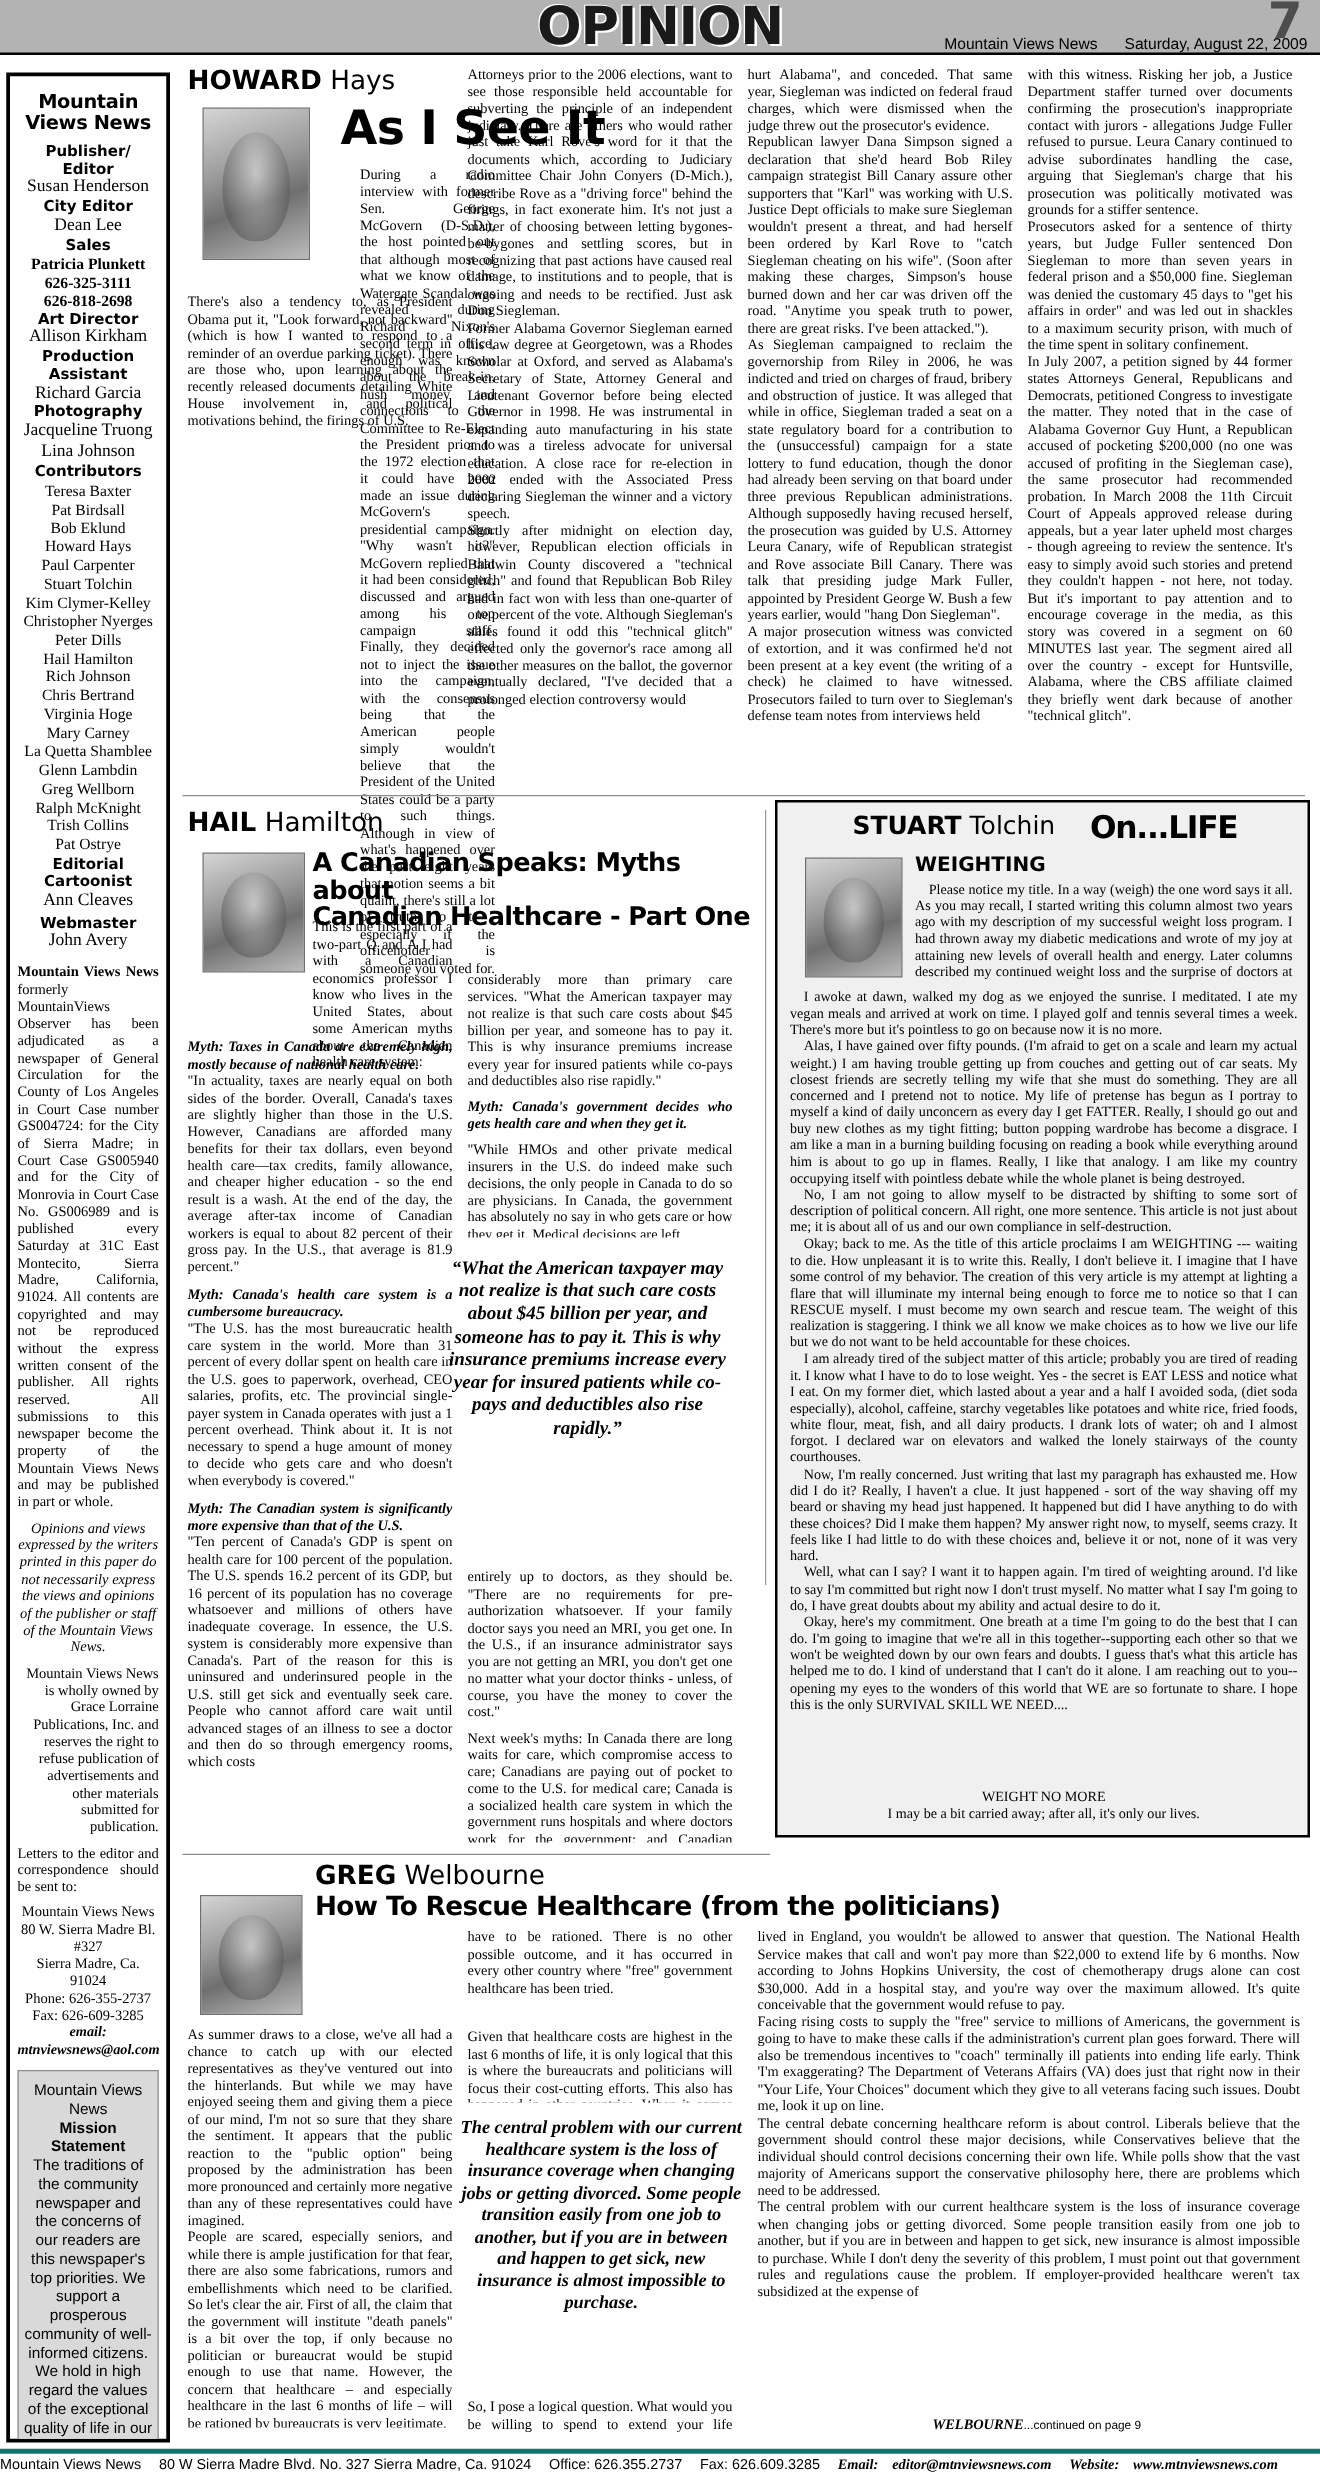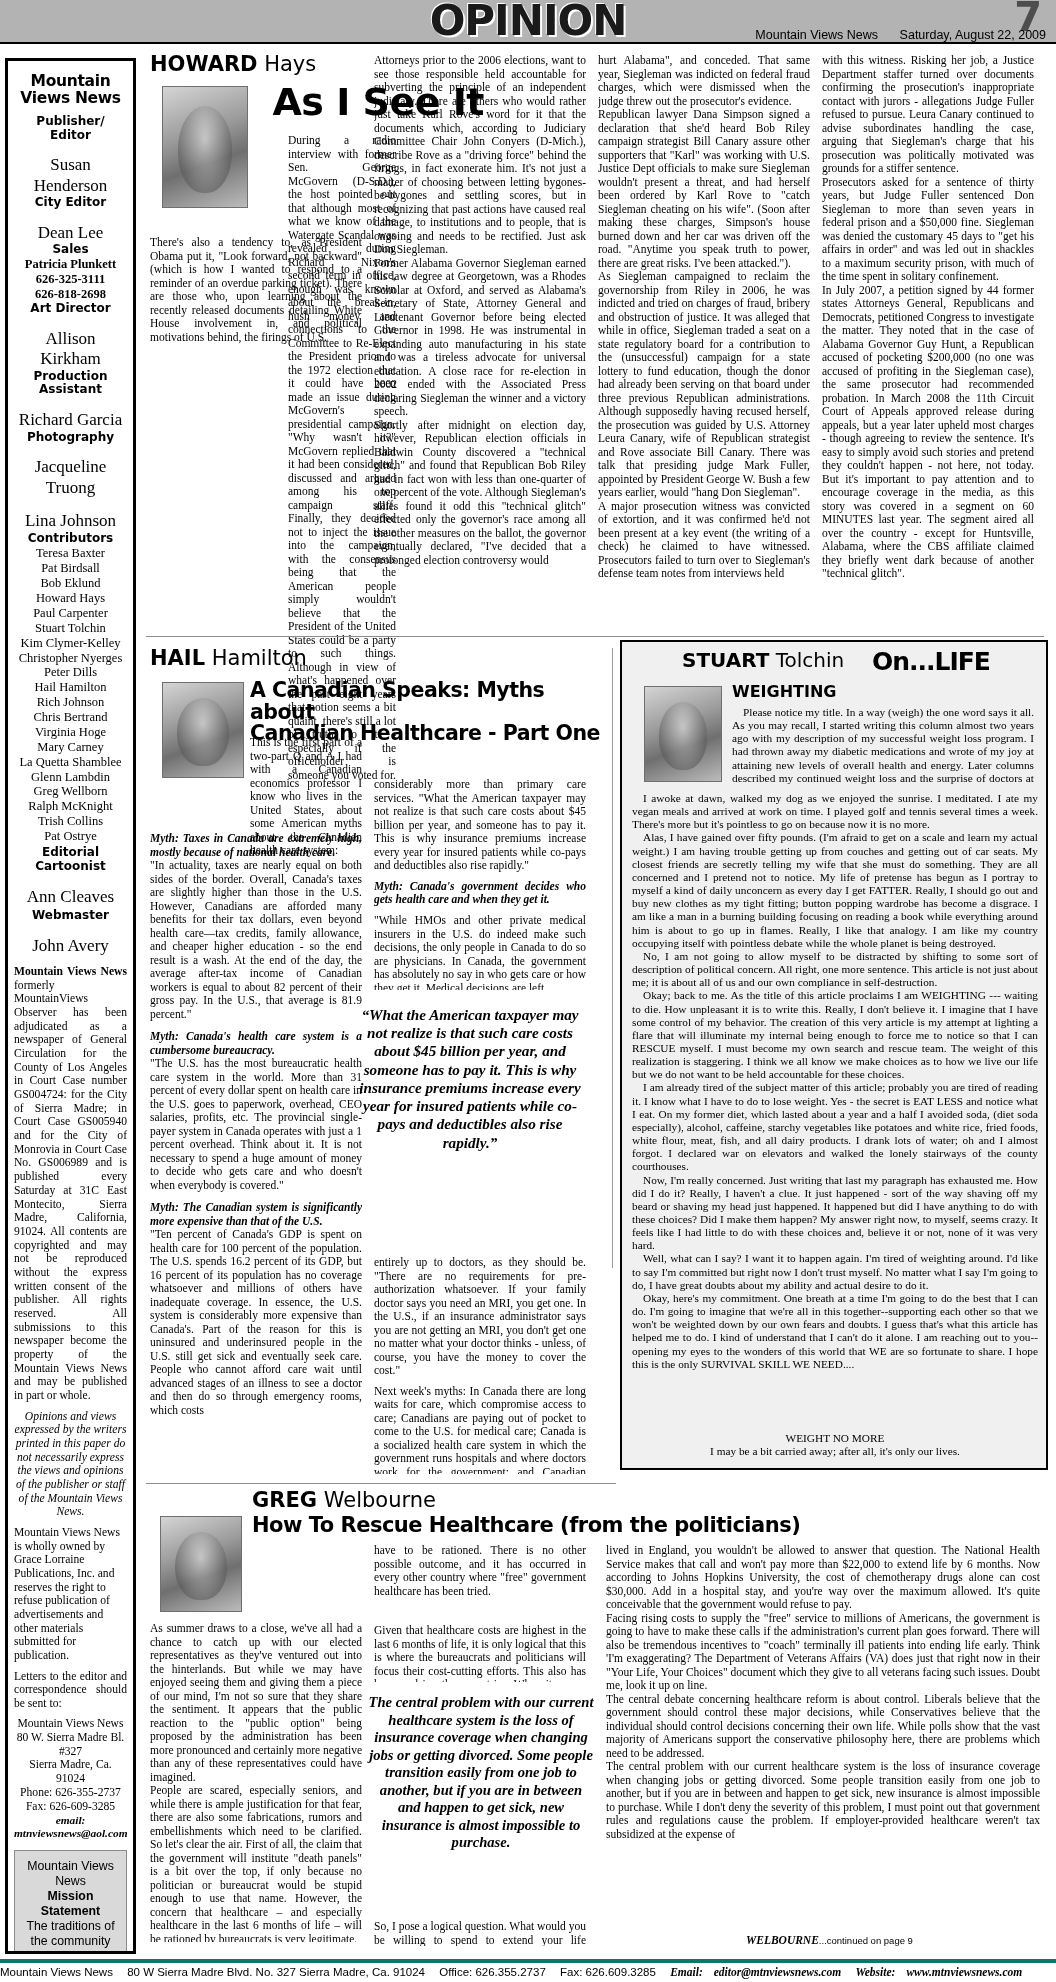--- a/index.html
+++ b/index.html
@@ -62,21 +62,21 @@
     letter-spacing:-0.3px;
   }
   .mh-role {
     font-family:"DejaVu Sans", sans-serif;
     font-weight:bold; font-size:12px;
     text-align:center; margin-top:0; line-height:1.15;
   }
   .mh-role.tight { margin-top:2px; }
   .mh-person {
     font-family:"Liberation Serif", serif;
-    font-size:17px; text-align:center; line-height:1.2;margin-top:13px;
+    font-size:14px; text-align:center; line-height:1.2;
   }
   .mh-phone {
     font-family:"Liberation Serif", serif;
     font-weight:bold; font-size:12.5px; text-align:center; line-height:1.2;
   }
   .mh-contrib-list { margin-top:1px; }
   .mh-contrib-list div { font-size:12.5px; text-align:center; line-height:1.19; }
   .mh-body {
     font-family:"Liberation Serif", serif;
     font-size:11.6px; line-height:1.18;
@@ -84,21 +84,21 @@
     hyphens:auto;
   }
   .mh-body b { font-weight:bold; }
   .mh-italic {
     font-family:"Liberation Serif", serif;
     font-style:italic; font-size:11.6px; line-height:1.18;
     text-align:center; margin-top:7px;
   }
   .mh-owner {
     font-family:"Liberation Serif", serif;
-    font-size:11.6px; line-height:1.18; text-align:left; margin-top:7px;
+    font-size:11.6px; line-height:1.18; text-align:right; margin-top:7px;
   }
   .mh-letters {
     font-family:"Liberation Serif", serif;
     font-size:11.6px; line-height:1.18; text-align:justify; margin-top:7px;
   }
   .mh-addr {
     font-family:"Liberation Serif", serif;
     font-size:11.6px; line-height:1.2; text-align:center; margin-top:6px;
   }
   .mh-email {

